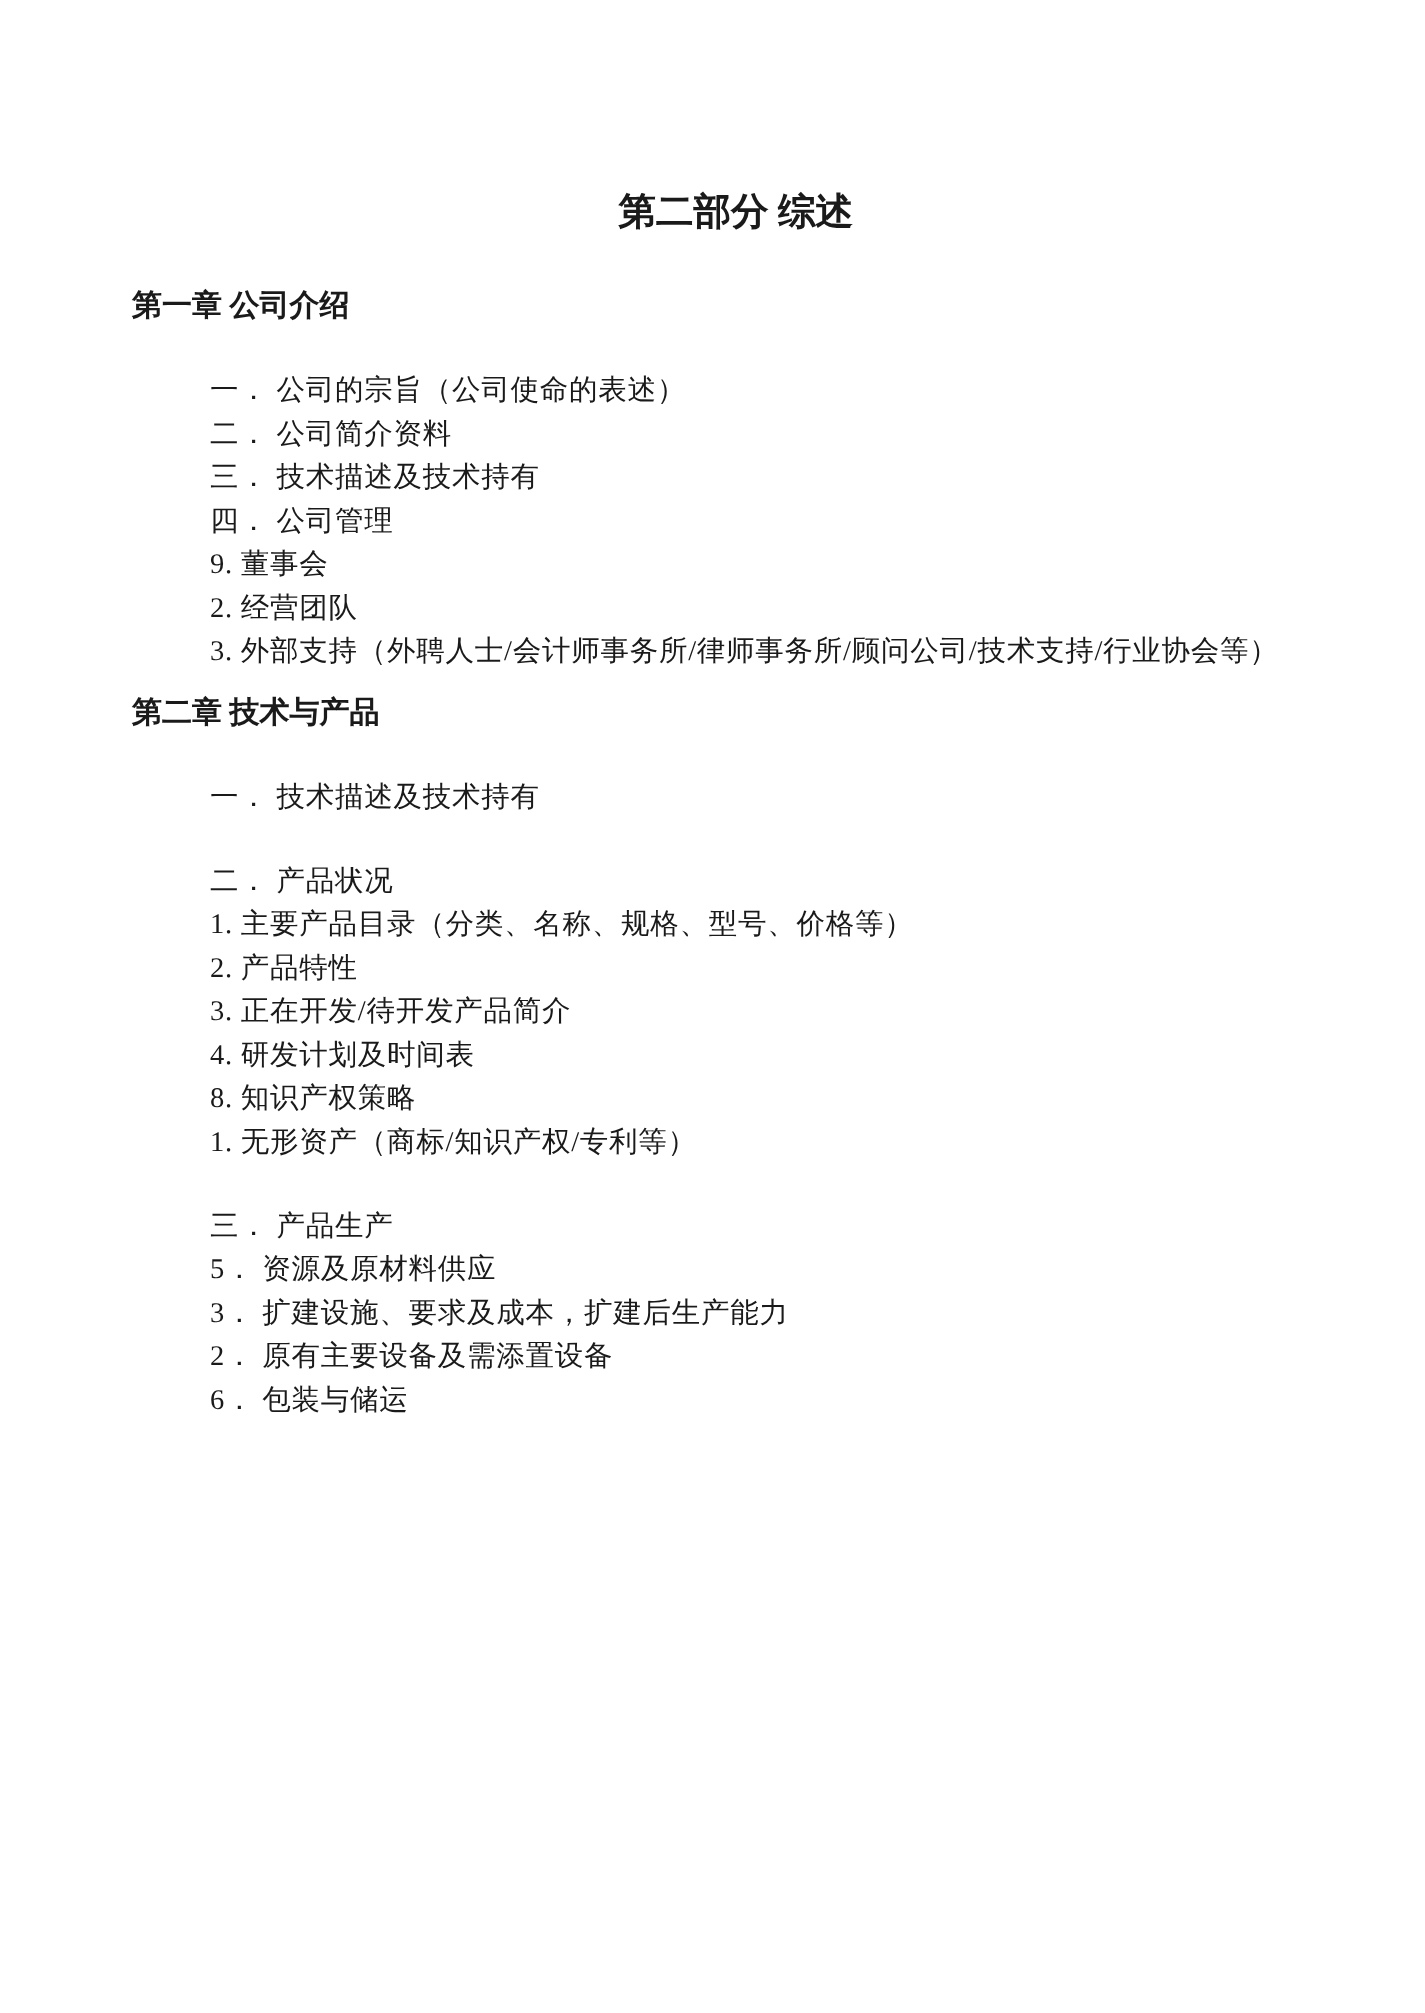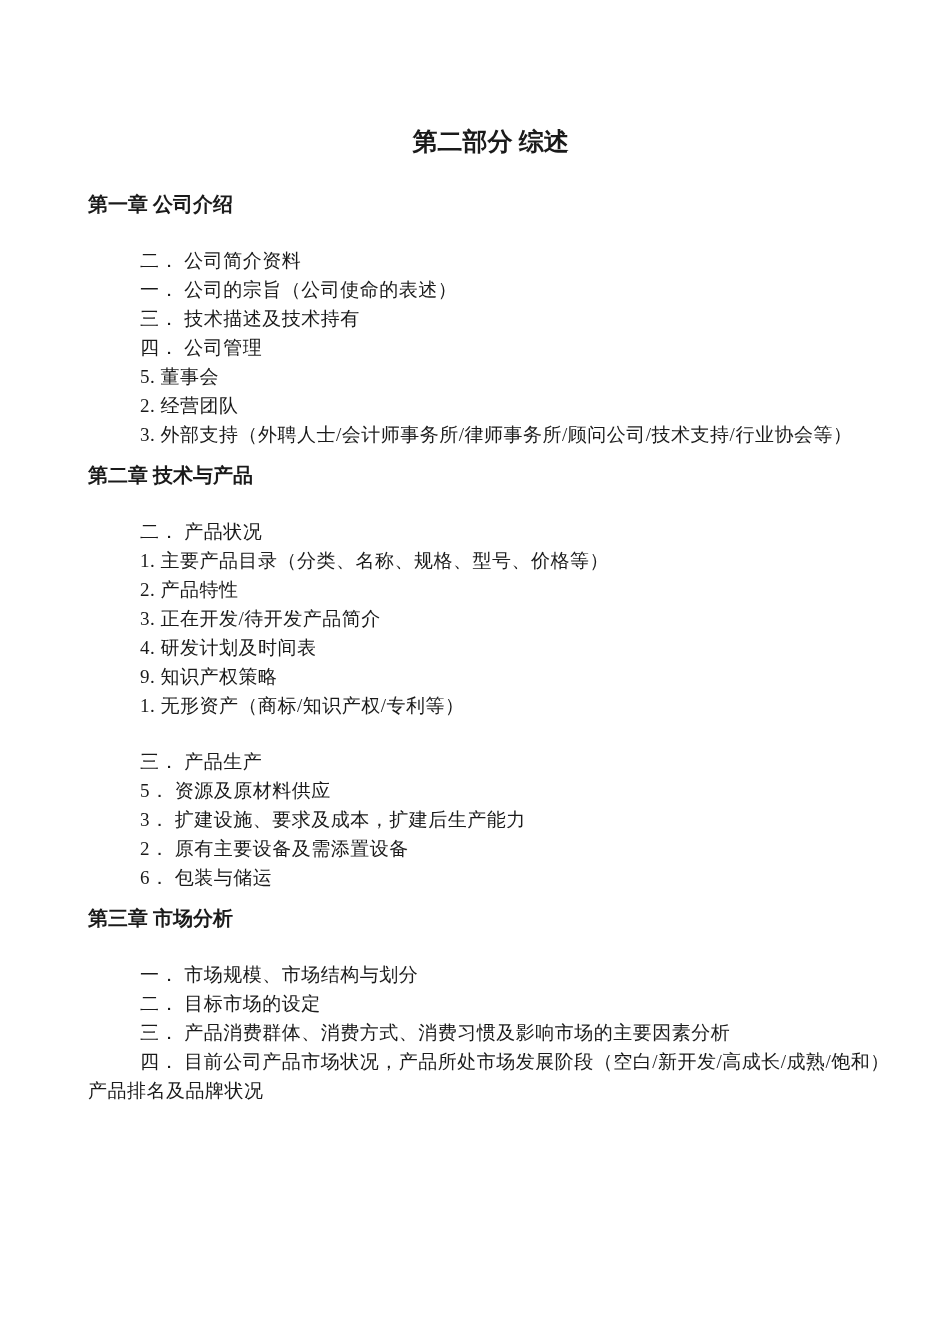--- a/index.html
+++ b/index.html
@@ -50,51 +50,45 @@
 </style>
 </head>
 <body>
 
 <div class="page">
   <h1 class="doc-title">第二部分 综述</h1>
   <div id="sections">
       <section class="chapter">
         <h2 class="chapter-heading">第一章 公司介绍</h2>
         <div class="group">
+          <p class="outline-item">一． 公司的宗旨（公司使命的表述）</p>
           <p class="outline-item">二． 公司简介资料</p>
-          <p class="outline-item">一． 公司的宗旨（公司使命的表述）</p>
           <p class="outline-item">三． 技术描述及技术持有</p>
           <p class="outline-item">四． 公司管理</p>
-          <p class="outline-item">5. 董事会</p>
+          <p class="outline-item">9. 董事会</p>
           <p class="outline-item">2. 经营团队</p>
           <p class="outline-item">3. 外部支持（外聘人士/会计师事务所/律师事务所/顾问公司/技术支持/行业协会等）</p>
         </div>
       </section>
       <section class="chapter">
         <h2 class="chapter-heading">第二章 技术与产品</h2>
         <div class="group">
+          <p class="outline-item">一． 技术描述及技术持有</p>
+        </div>
+        <div class="group">
           <p class="outline-item">二． 产品状况</p>
           <p class="outline-item">1. 主要产品目录（分类、名称、规格、型号、价格等）</p>
           <p class="outline-item">2. 产品特性</p>
           <p class="outline-item">3. 正在开发/待开发产品简介</p>
           <p class="outline-item">4. 研发计划及时间表</p>
-          <p class="outline-item">9. 知识产权策略</p>
+          <p class="outline-item">8. 知识产权策略</p>
           <p class="outline-item">1. 无形资产（商标/知识产权/专利等）</p>
         </div>
         <div class="group">
           <p class="outline-item">三． 产品生产</p>
           <p class="outline-item">5． 资源及原材料供应</p>
           <p class="outline-item">3． 扩建设施、要求及成本，扩建后生产能力</p>
           <p class="outline-item">2． 原有主要设备及需添置设备</p>
           <p class="outline-item">6． 包装与储运</p>
         </div>
       </section>
-      <section class="chapter">
-        <h2 class="chapter-heading">第三章 市场分析</h2>
-        <div class="group">
-          <p class="outline-item">一． 市场规模、市场结构与划分</p>
-          <p class="outline-item">二． 目标市场的设定</p>
-          <p class="outline-item">三． 产品消费群体、消费方式、消费习惯及影响市场的主要因素分析</p>
-          <p class="outline-item">四． 目前公司产品市场状况，产品所处市场发展阶段（空白/新开发/高成长/成熟/饱和）产品排名及品牌状况</p>
-        </div>
-      </section>
     </div>
 </div>
 
 </body></html>

